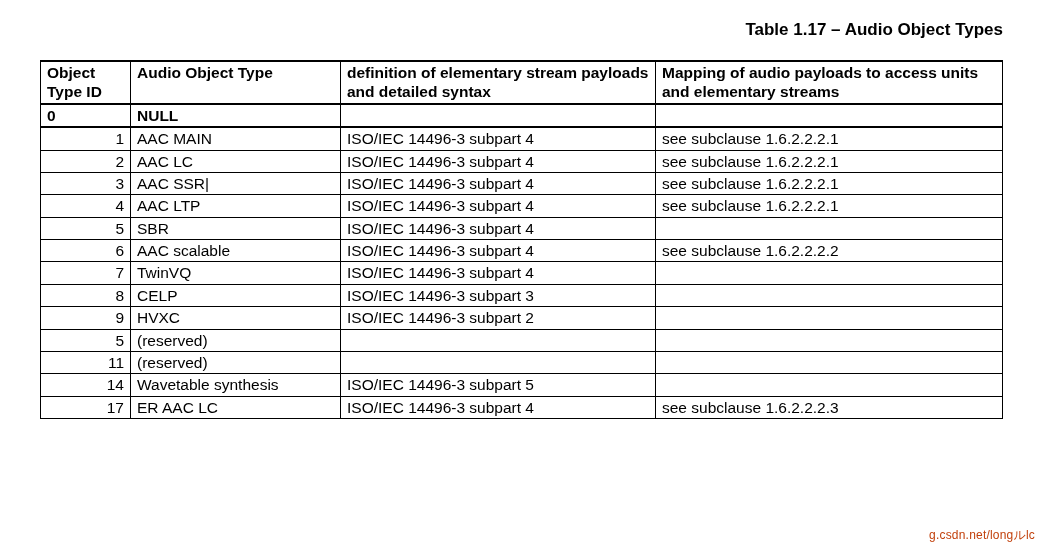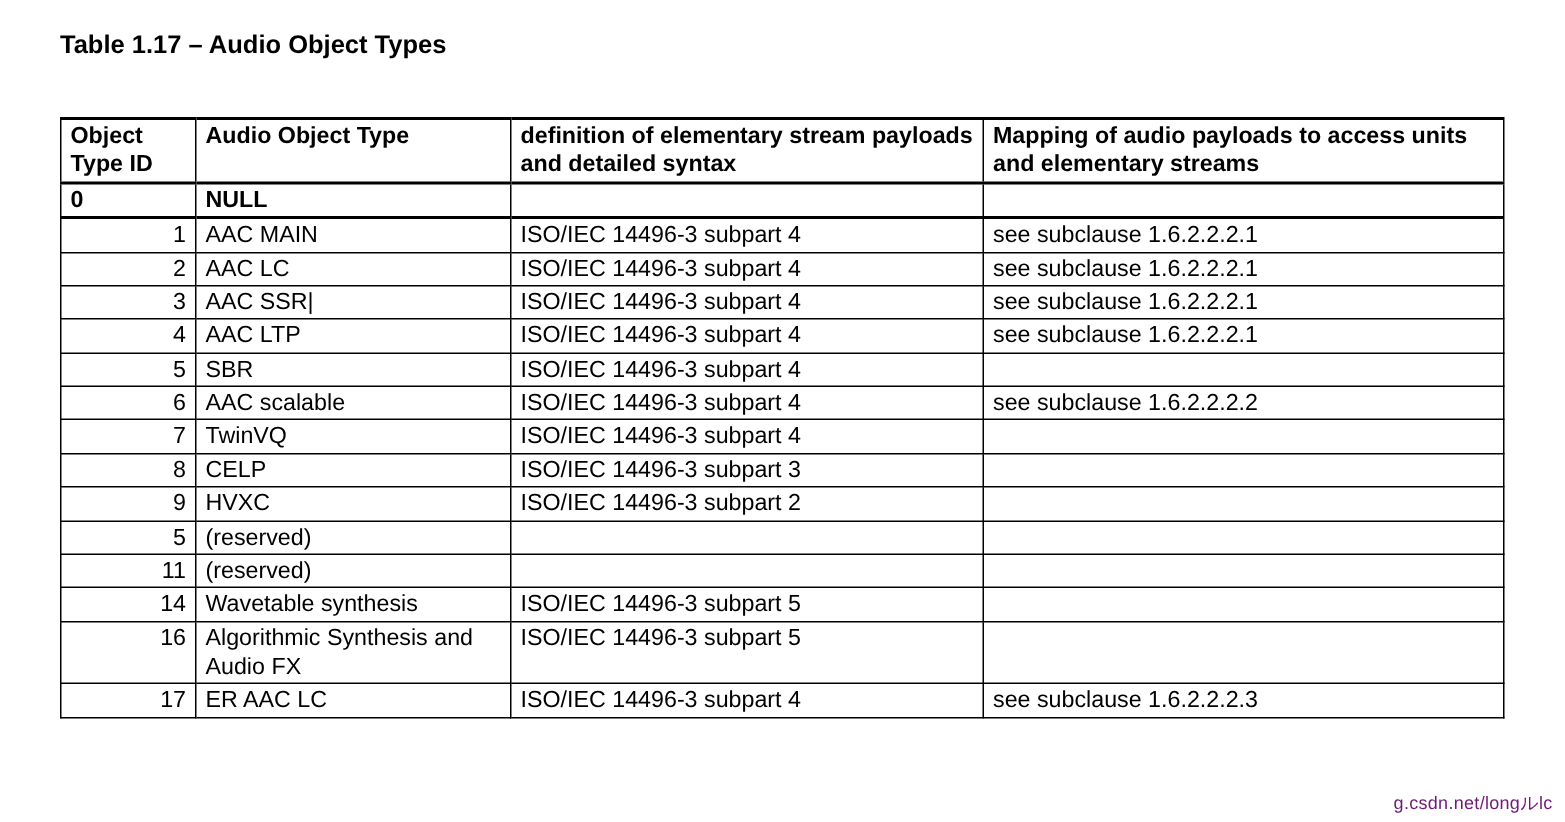--- a/index.html
+++ b/index.html
@@ -8,24 +8,24 @@
     font-family: Arial, Helvetica, sans-serif;
     font-size: 15.5px;
     color: #000;
     background: #fff;
     width: 1043px;
     height: 548px;
     box-sizing: border-box;
     overflow: hidden;
   }
   .title {
-    text-align: left;
+    text-align: right;
     font-weight: bold;
     font-size: 17px;
-    margin: 10px 0 38px 0;
+    margin: 10px 0 20px 0;
   }
   table {
     border-collapse: collapse;
     width: 100%;
     table-layout: fixed;
   }
   col.c1 { width: 90px; }
   col.c2 { width: 210px; }
   col.c3 { width: 315px; }
   col.c4 { width: auto; }
@@ -46,21 +46,21 @@
     font-weight: bold;
   }
   tr.thick-bottom td, tr.thick-bottom th {
     border-bottom: 2.5px solid #000;
   }
   .watermark {
     position: absolute;
     right: 8px;
     bottom: 4px;
     font-size: 12px;
-    color: #701a75;
+    color: #c2410c;
     font-family: Arial, sans-serif;
     letter-spacing: 0.2px;
   }
 </style>
 </head>
 <body>
 
 <div class="title">Table 1.17 – Audio Object Types</div>
 
 <table>
@@ -149,26 +149,20 @@
         <td></td>
         <td></td>
       </tr>
       <tr>
         <td class="idcell">14</td>
         <td>Wavetable synthesis</td>
         <td>ISO/IEC 14496-3 subpart 5</td>
         <td></td>
       </tr>
       <tr>
-        <td class="idcell">16</td>
-        <td>Algorithmic Synthesis and Audio FX</td>
-        <td>ISO/IEC 14496-3 subpart 5</td>
-        <td></td>
-      </tr>
-      <tr>
         <td class="idcell">17</td>
         <td>ER AAC LC</td>
         <td>ISO/IEC 14496-3 subpart 4</td>
         <td>see subclause 1.6.2.2.2.3</td>
       </tr>
     </tbody>
 </table>
 
 <div class="watermark">g.csdn.net/longルlc</div>
 

